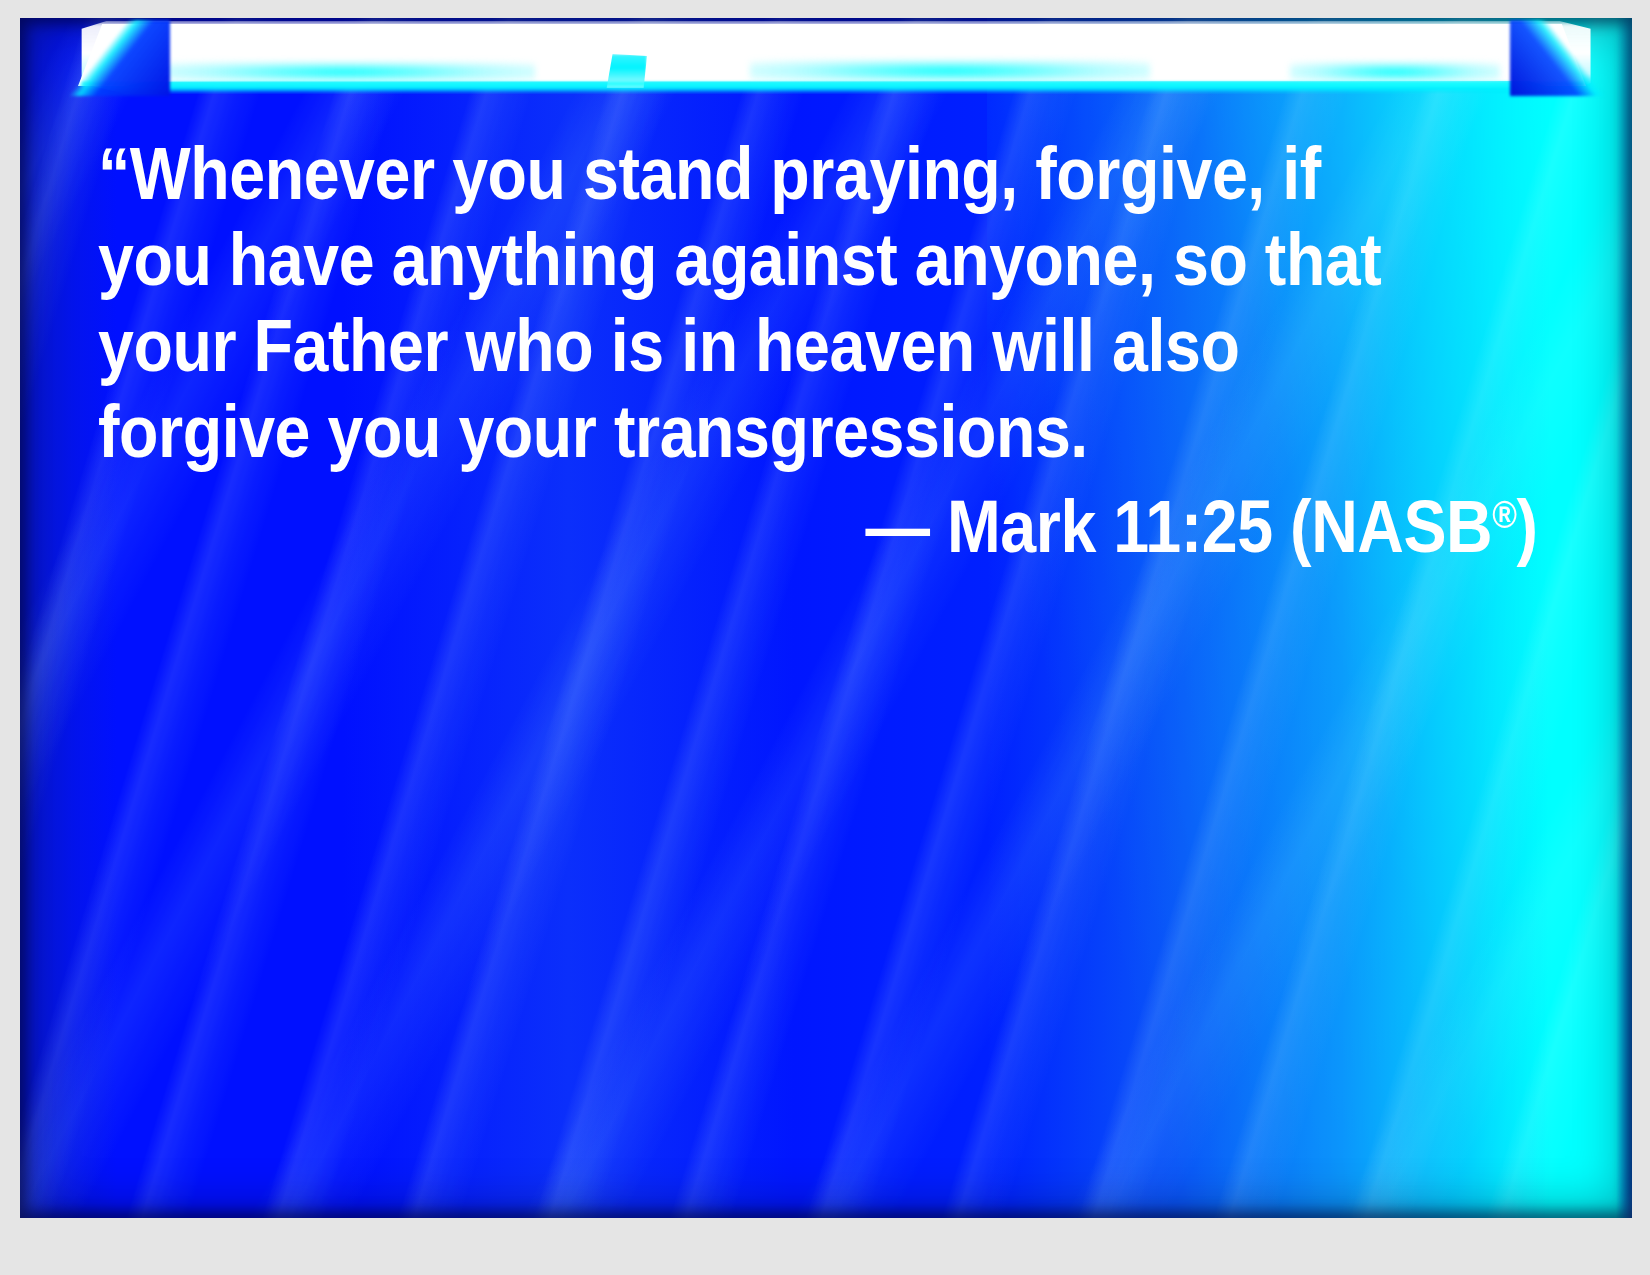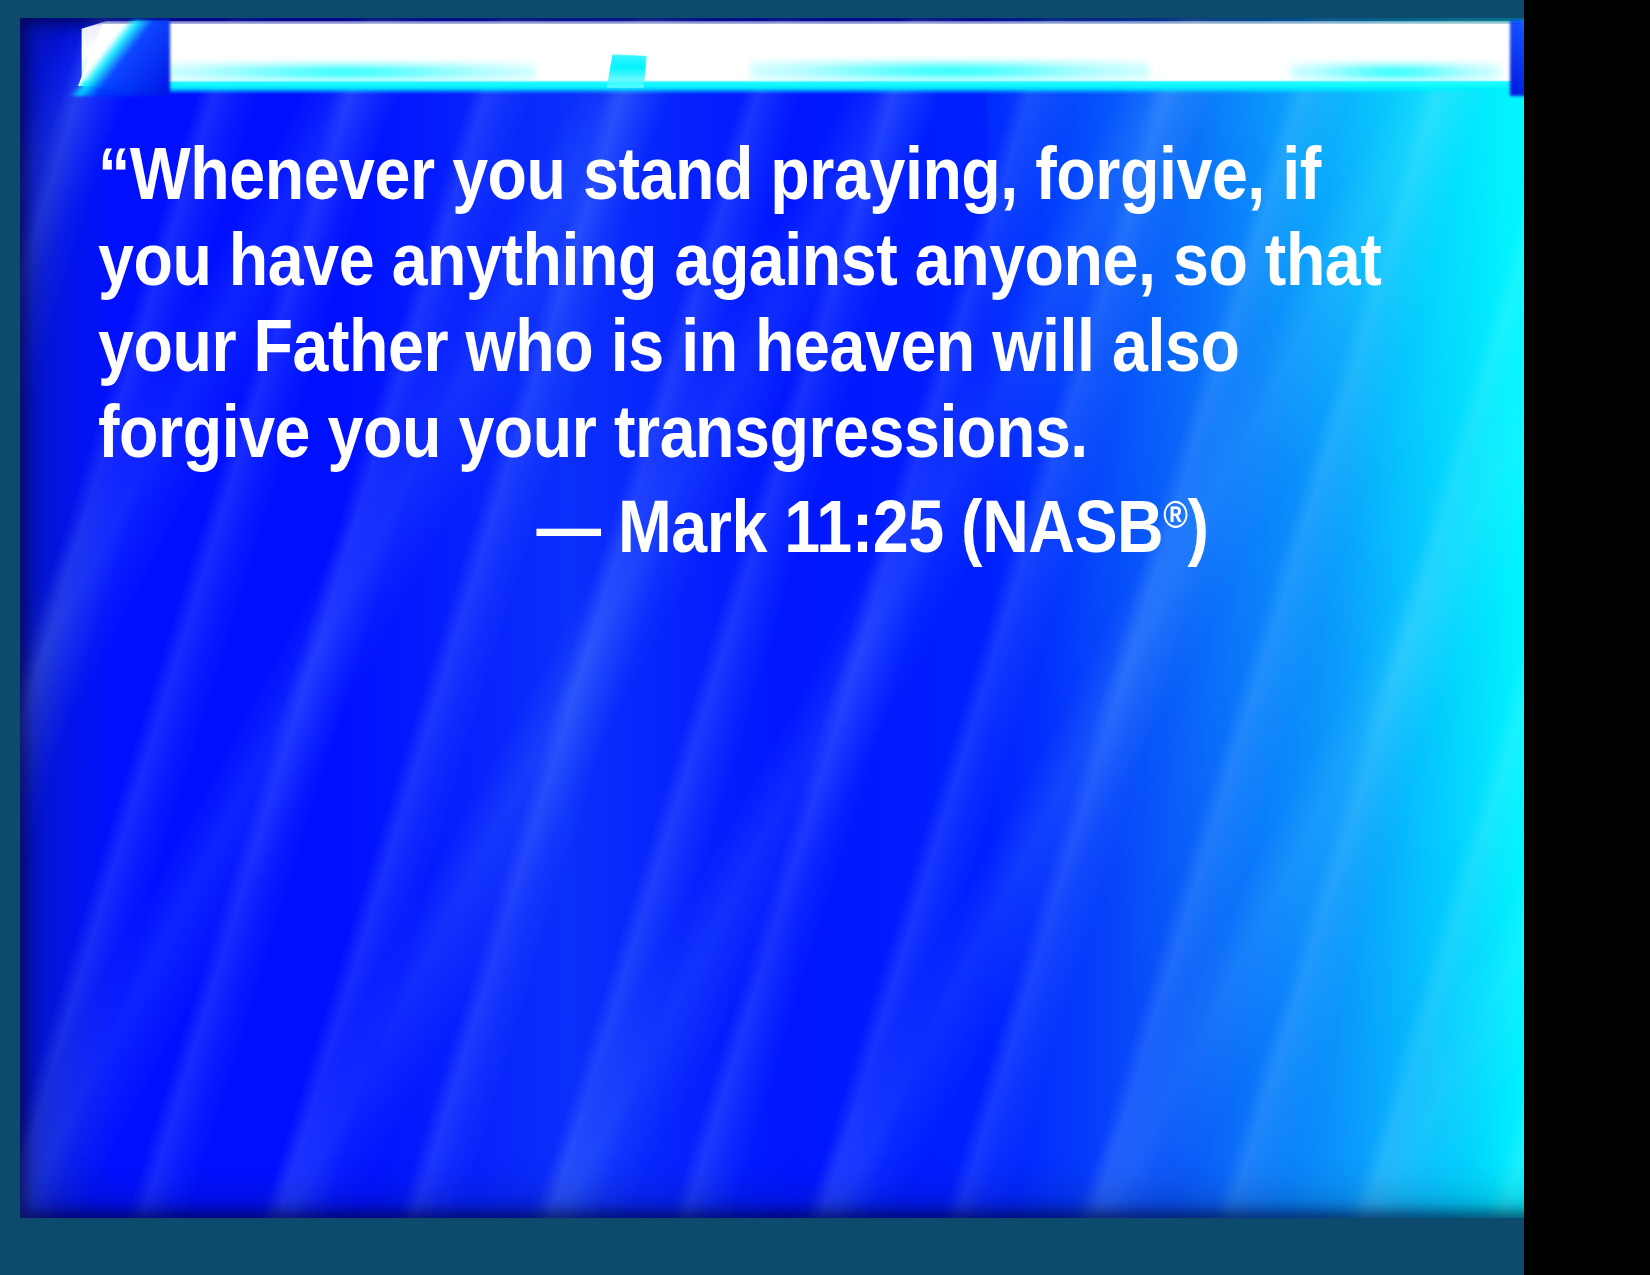--- a/index.html
+++ b/index.html
@@ -6,22 +6,22 @@
   html, body {
     width:1650px; height:1275px;
     background:#000;
     font-family:"Liberation Sans", sans-serif;
     overflow:hidden;
   }
 
   
   #slide {
     position:relative;
-    width:1524px; height:1275px;
-    background:#0c4a6e;
+    width:1650px; height:1275px;
+    background:#e5e5e5;
     overflow:hidden;
     padding-left:48px;
   }
 
   
   #panel {
     position:absolute;
     left:20px; top:18px;
     width:1612px; height:1200px;
     overflow:hidden;
@@ -227,21 +227,21 @@
     line-height:86px;
     letter-spacing:-0.5px;
     white-space:nowrap;
     transform: scaleX(0.86);
     transform-origin: left center;
   }
   #attribution {
     position:absolute;
     left:78px; top:454px;
     width:1440px;
-    text-align:center;
+    text-align:right;
     z-index:9;
   }
   .attrib-text {
     display:inline-block;
     color:#ffffff;
     font-family:"Liberation Sans Narrow","Liberation Sans", sans-serif;
     font-weight:700;
     font-size:75px;
     line-height:86px;
     letter-spacing:-0.5px;

